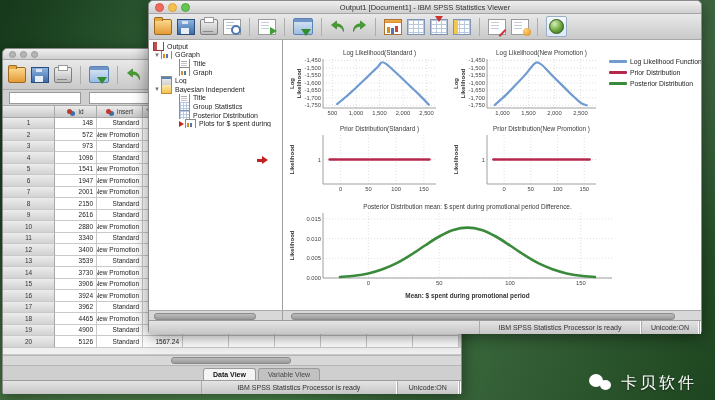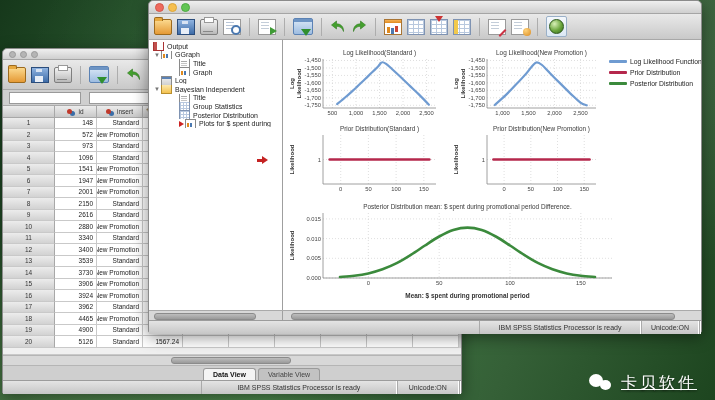--- a/index.html
+++ b/index.html
@@ -102,21 +102,21 @@
   .grownum{background:linear-gradient(#ececec,#d2d2d2);border-right:1px solid #a8a8a8;justify-content:center;color:#333;}
   .var-ic{width:5px;height:5px;border-radius:50%;background:#c0392b;box-shadow:3px 2px 0 #3a6ea8;margin-right:6px;flex:none;}
   .gridfill{height:6px;background:#f0f0f0;border-bottom:1px solid #c9c9c9;}
   .dscroll{height:9px;background:#d8d8d8;border-top:1px solid #b5b5b5;border-bottom:1px solid #b5b5b5;position:relative;}
   .tabsrow{height:14px;background:#cfcfcf;display:flex;align-items:flex-end;padding-left:200px;gap:2px;}
   .vtab{font-size:7px;padding:2px 9px;border:1px solid #9a9a9a;border-bottom:none;border-radius:3px 3px 0 0;background:#c2c2c2;color:#444;}
   .vtab.active{background:#f4f4f4;font-weight:bold;color:#111;}
 
   
   .wm{position:absolute;right:4px;bottom:6px;z-index:9;text-align:right;color:#fff;}
-  .wm-top{display:flex;align-items:center;justify-content:flex-end;gap:6px;margin-right:14px;text-decoration:underline;}
+  .wm-top{display:flex;align-items:center;justify-content:flex-end;gap:6px;margin-right:14px;}
   .wm-bubbles{position:relative;width:26px;height:20px;flex:none;}
   .wm-bubbles::before{content:"";position:absolute;left:0;top:0;width:14px;height:13px;background:#fff;border-radius:50%;}
   .wm-bubbles::after{content:"";position:absolute;left:11px;top:6px;width:11px;height:10px;background:#fff;border-radius:50%;}
   .wm-line1{font-size:16px;letter-spacing:3px;text-shadow:0 1px 2px rgba(0,0,0,.55);}
   .wm-line2{font-size:16px;font-weight:bold;letter-spacing:1px;text-shadow:1px 1px 0 #000,-1px 1px 0 #000,1px -1px 0 #000;}
 </style>
 </head>
 <body>
 
 <div class="desktop">
@@ -425,20 +425,21 @@
       <span class="sseg" style="flex:1"></span>
     </div>
   </div>
 
   <div class="win" id="viewer">
     <div class="titlebar">
       <span style="width:6px"></span>
       <span class="tl red"></span>
       <span class="tl yellow"></span>
       <span class="tl green"></span>
+      <span class="title-text">Output1 [Document1] - IBM SPSS Statistics Viewer</span>
     </div>
     <div class="toolbar" id="viewer-toolbar">
         <span class="icon ic-open"></span>
         <span class="icon ic-save"></span>
         <span class="icon ic-print"></span>
         <span class="icon ic-preview"></span>
         <span class="tsep"></span>
         <span class="icon ic-export"></span>
         <span class="tsep"></span>
         <span class="icon ic-goto-data"></span>

